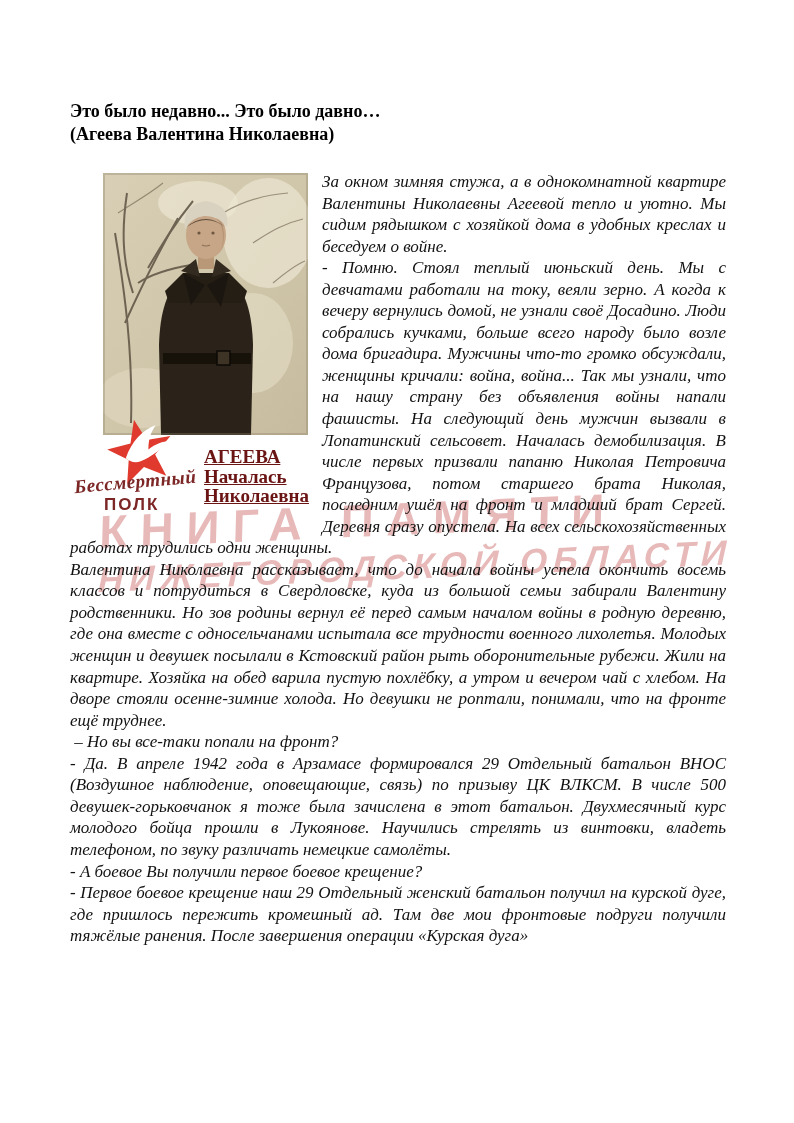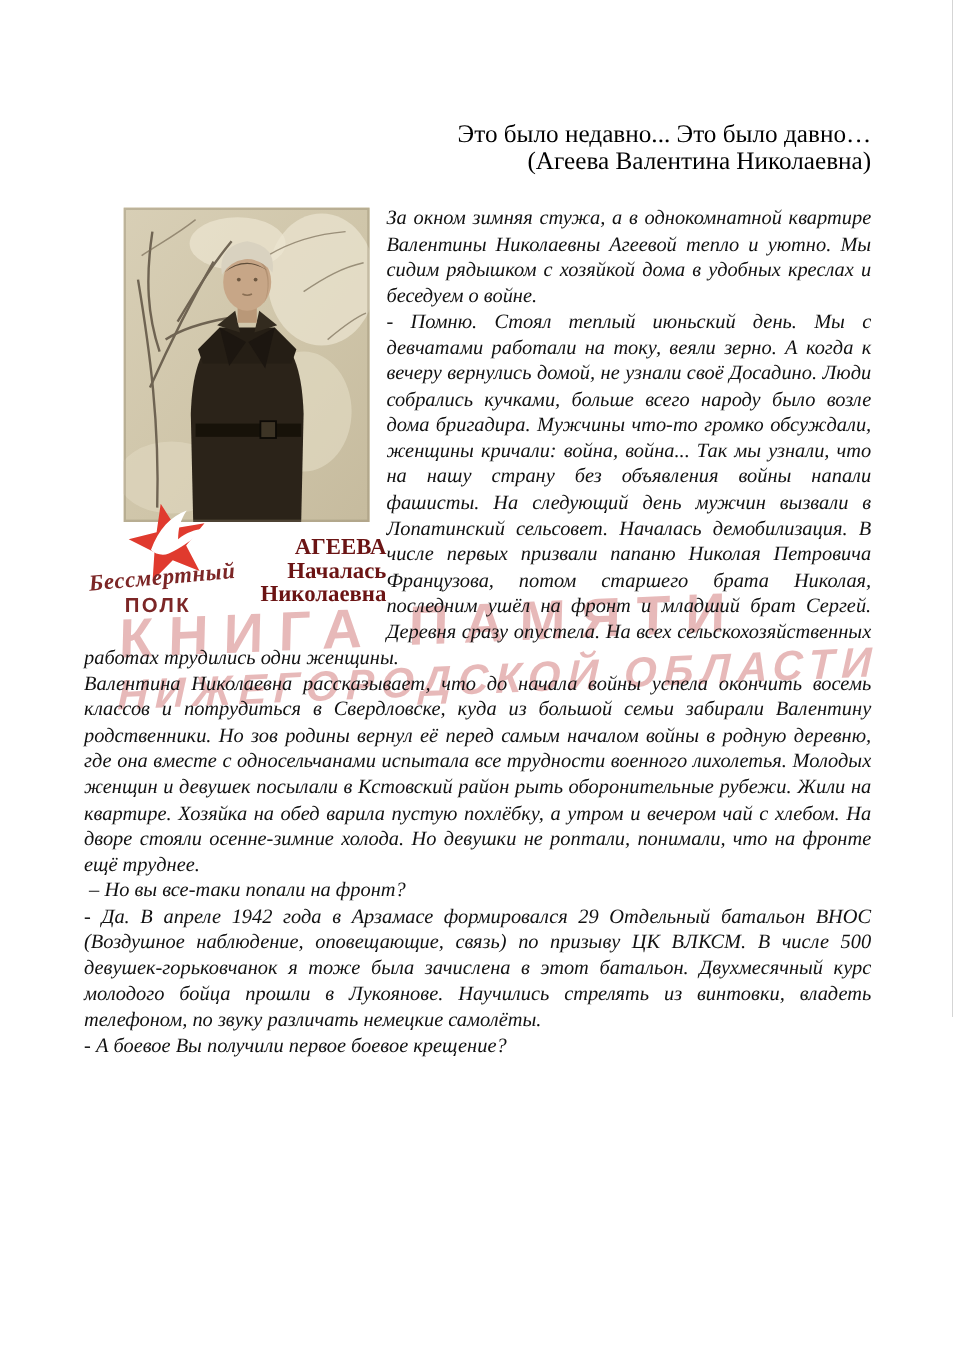--- a/index.html
+++ b/index.html
@@ -27,23 +27,23 @@
   }
   .watermark .wm1{font-size:46px;letter-spacing:13px;line-height:52px;}
   .watermark .wm2{font-size:35px;letter-spacing:6px;line-height:44px;font-style:italic;}
   
   .content{
     position:absolute;
     left:70px;right:68px;top:100px;
     z-index:1;
   }
   .title{
-    text-align:right;
-    font-weight:normal;
-    font-size:21px;
+    text-align:left;
+    font-weight:bold;
+    font-size:18px;
     line-height:23px;
     color:#000;
     margin:0 0 25px 0;
   }
   .article{color:#111;}
   .para{
     margin:0;
     text-align:justify;
     font-size:17px;
     line-height:21.55px;
@@ -86,25 +86,26 @@
     font-family:"Liberation Sans", sans-serif;
     font-weight:bold;
     font-size:17px;
     letter-spacing:2px;
     color:#7c2626;
   }
   .caption{
     position:absolute;
     left:134px;top:276px;
     width:118px;
-    text-align:right;
+    text-align:left;
     font-weight:bold;
     font-size:19px;
     line-height:19.5px;
     color:#6b1414;
+    text-decoration:underline;
   }
 </style>
 </head>
 <body>
 
 <div class="page">
 
   <div class="watermark">
     <div class="wm1">КНИГА ПАМЯТИ</div>
     <div class="wm2">НИЖЕГОРОДСКОЙ ОБЛАСТИ</div>
@@ -195,17 +196,18 @@
         </figcaption>
       </figure>
 
       <div class="paras">
           <p class="para">За окном зимняя стужа, а в однокомнатной квартире Валентины Николаевны Агеевой тепло и уютно. Мы сидим рядышком с хозяйкой дома в удобных креслах и беседуем о войне.</p>
           <p class="para">- Помню. Стоял теплый июньский день. Мы с девчатами работали на току, веяли зерно. А когда к вечеру вернулись домой, не узнали своё Досадино. Люди собрались кучками, больше всего народу было возле дома бригадира. Мужчины что-то громко обсуждали, женщины кричали: война, война... Так мы узнали, что на нашу страну без объявления войны напали фашисты. На следующий день мужчин вызвали в Лопатинский сельсовет. Началась демобилизация. В числе первых призвали папаню Николая Петровича Французова, потом старшего брата Николая, последним ушёл на фронт и младший брат Сергей. Деревня сразу опустела. На всех сельскохозяйственных работах трудились одни женщины.</p>
           <p class="para">Валентина Николаевна рассказывает, что до начала войны успела окончить восемь классов и потрудиться в Свердловске, куда из большой семьи забирали Валентину родственники. Но зов родины вернул её перед самым началом войны в родную деревню, где она вместе с односельчанами испытала все трудности военного лихолетья. Молодых женщин и девушек посылали в Кстовский район рыть оборонительные рубежи. Жили на квартире. Хозяйка на обед варила пустую похлёбку, а утром и вечером чай с хлебом. На дворе стояли осенне-зимние холода. Но девушки не роптали, понимали, что на фронте ещё труднее.</p>
           <p class="para">&nbsp;– Но вы все-таки попали на фронт?</p>
           <p class="para">- Да. В апреле 1942 года в Арзамасе формировался 29 Отдельный батальон ВНОС (Воздушное наблюдение, оповещающие, связь) по призыву ЦК ВЛКСМ. В числе 500 девушек-горьковчанок я тоже была зачислена в этот батальон. Двухмесячный курс молодого бойца прошли в Лукоянове. Научились стрелять из винтовки, владеть телефоном, по звуку различать немецкие самолёты.</p>
           <p class="para">- А боевое Вы получили первое боевое крещение?</p>
+          <p class="para">- Первое боевое крещение наш 29 Отдельный женский батальон получил на курской дуге, где пришлось пережить кромешный ад. Там две мои фронтовые подруги получили тяжёлые ранения. После завершения операции «Курская дуга»</p>
         </div>
 
     </div>
   </div>
 </div>
 
 </body></html>

